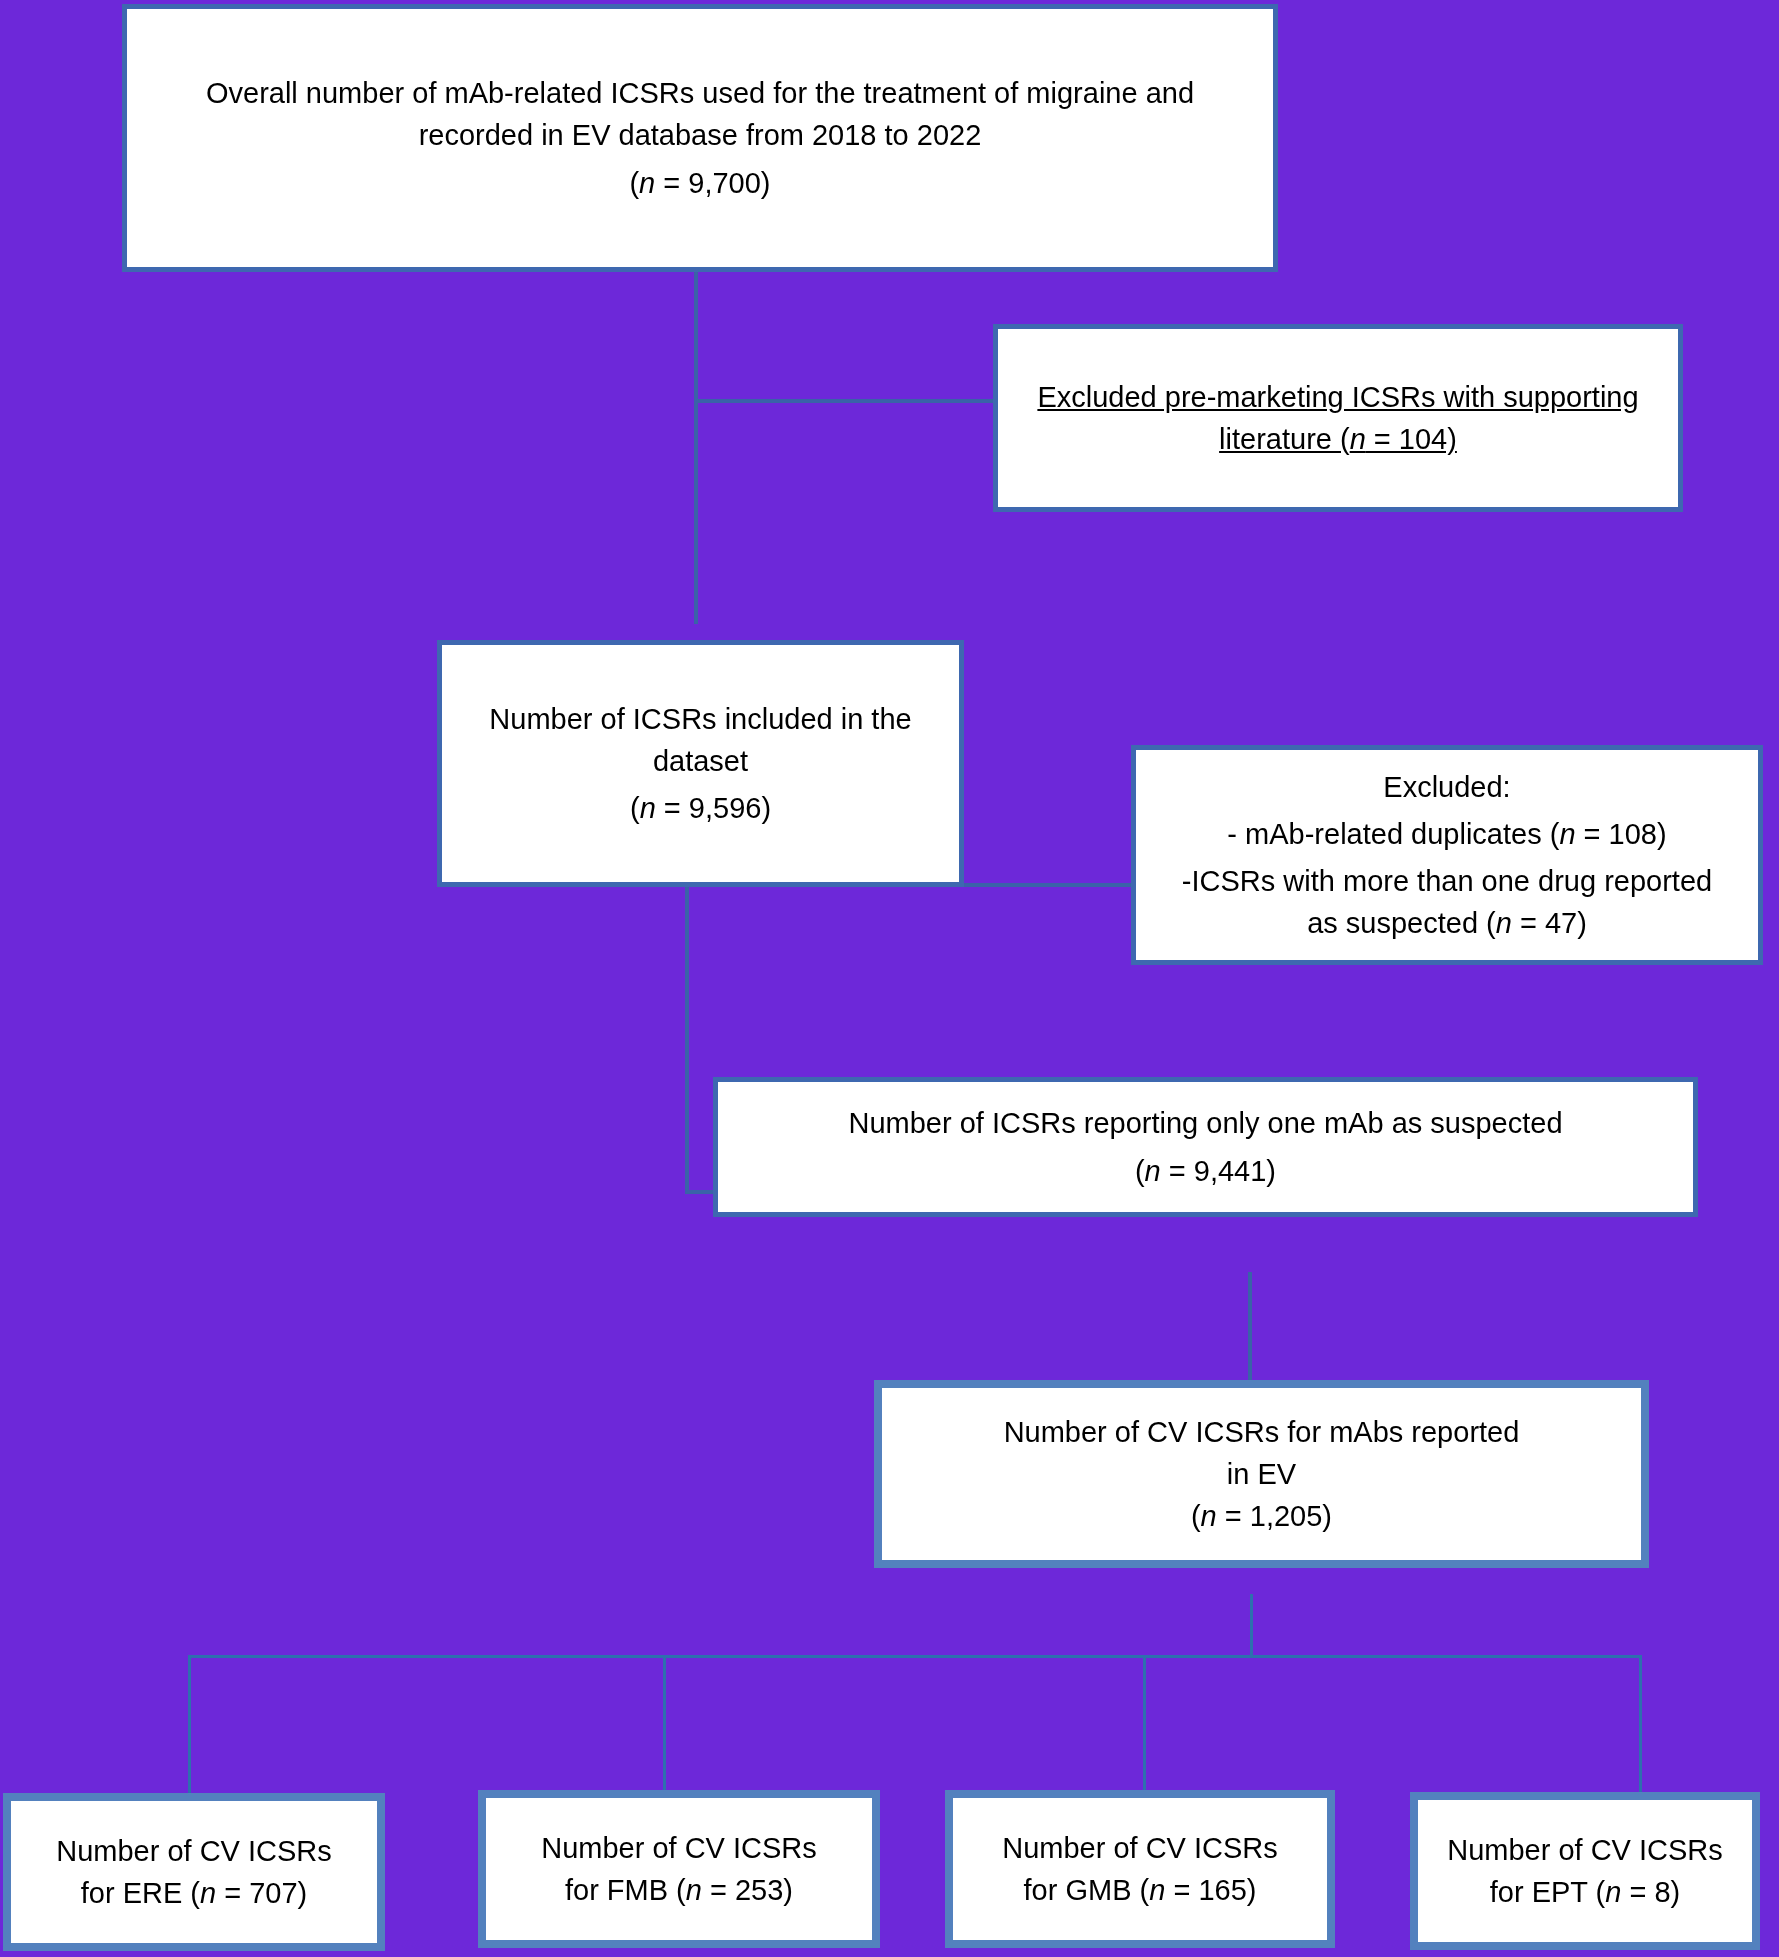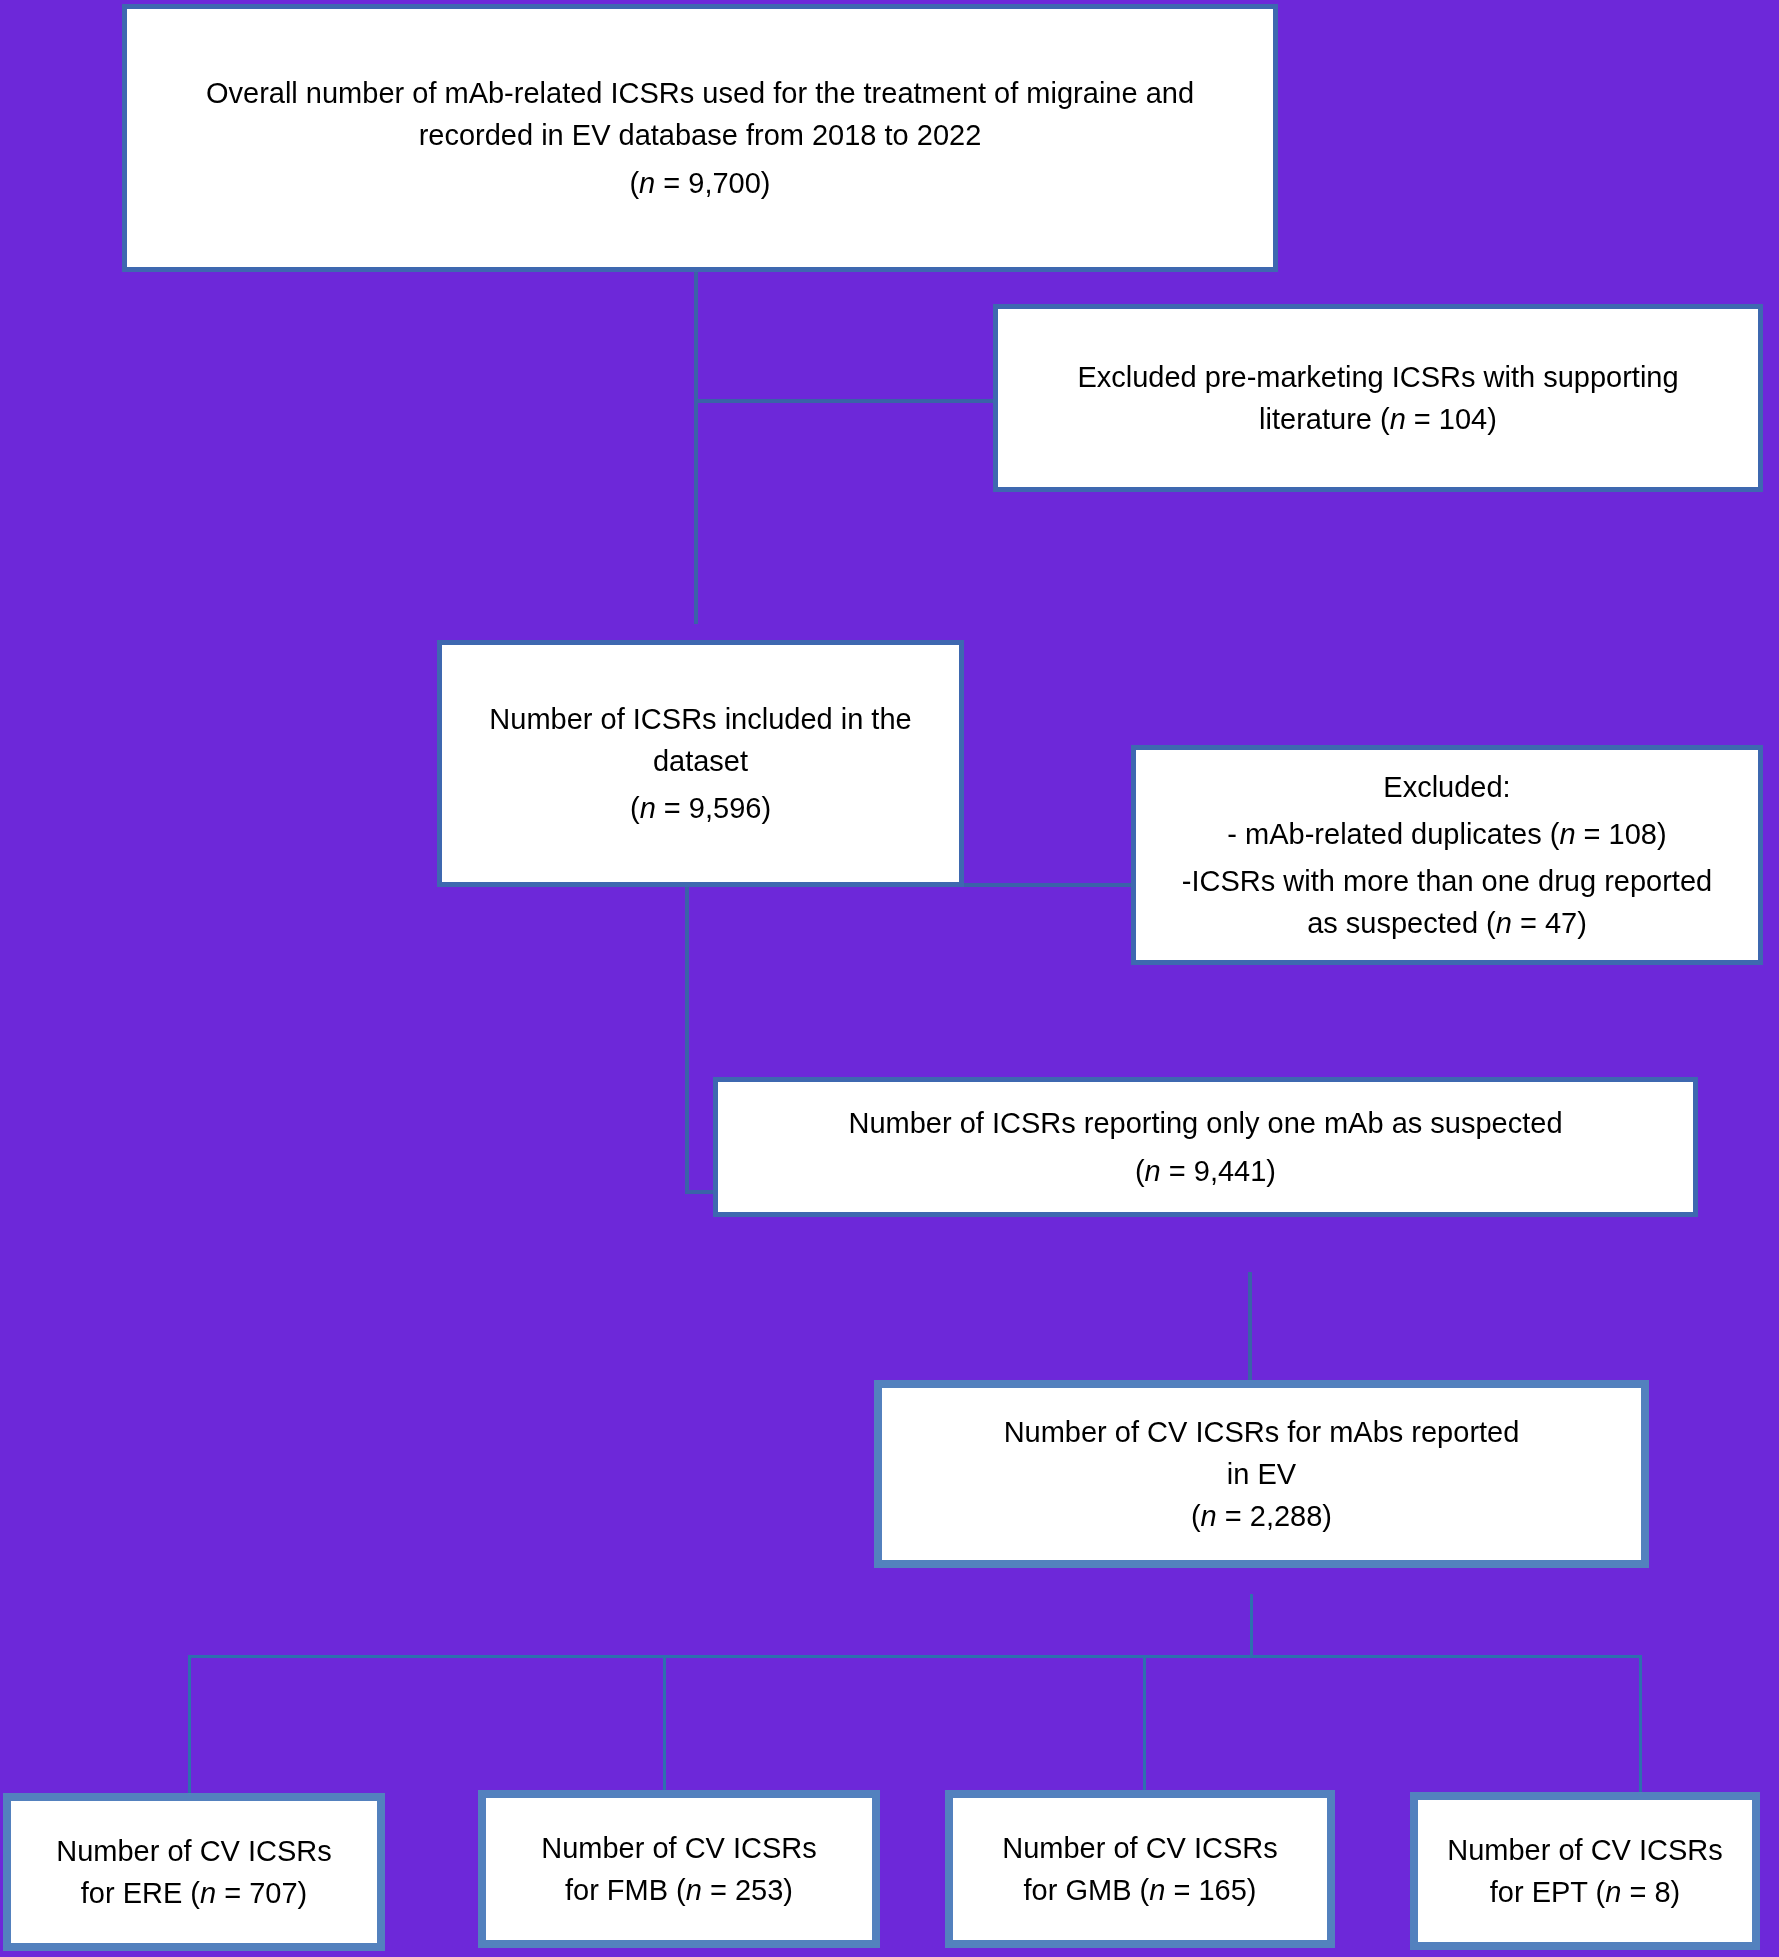--- a/index.html
+++ b/index.html
@@ -50,21 +50,21 @@
   <div class="conn rail" style="left:1639px;top:1655px;width:3px;height:139px;"></div>
 
   <div class="box thin" style="left:122px;top:4px;width:1156px;height:268px;">
     <div class="content">
         <div class="line"><span>Overall number of mAb-related ICSRs used for the treatment of migraine and</span></div>
         <div class="line"><span>recorded in EV database from 2018 to 2022</span></div>
         <div class="line gap"><span>(</span><span class="it">n</span><span> = 9,700)</span></div>
       </div>
   </div>
 
-  <div class="box thin" style="left:993px;top:304px;width:770px;height:188px;">
+  <div class="box thin" style="left:993px;top:324px;width:690px;height:188px;text-decoration:underline;">
     <div class="content">
         <div class="line"><span>Excluded pre-marketing ICSRs with supporting</span></div>
         <div class="line"><span>literature (</span><span class="it">n</span><span> = 104)</span></div>
       </div>
   </div>
 
   <div class="box thin" style="left:437px;top:640px;width:527px;height:247px;">
     <div class="content">
         <div class="line"><span>Number of ICSRs included in the</span></div>
         <div class="line"><span>dataset</span></div>
@@ -85,21 +85,21 @@
     <div class="content">
         <div class="line"><span>Number of ICSRs reporting only one mAb as suspected</span></div>
         <div class="line gap"><span>(</span><span class="it">n</span><span> = 9,441)</span></div>
       </div>
   </div>
 
   <div class="box thick" style="left:874px;top:1380px;width:775px;height:188px;">
     <div class="content">
         <div class="line"><span>Number of CV ICSRs for mAbs reported</span></div>
         <div class="line"><span>in EV</span></div>
-        <div class="line"><span>(</span><span class="it">n</span><span> = 2,288)</span></div>
+        <div class="line"><span>(</span><span class="it">n</span><span> = 1,205)</span></div>
       </div>
   </div>
 
   <div class="box thick" style="left:3px;top:1793px;width:382px;height:158px;">
     <div class="content">
         <div class="line"><span>Number of CV ICSRs</span></div>
         <div class="line"><span>for ERE (</span><span class="it">n</span><span> = 707)</span></div>
       </div>
   </div>
 

